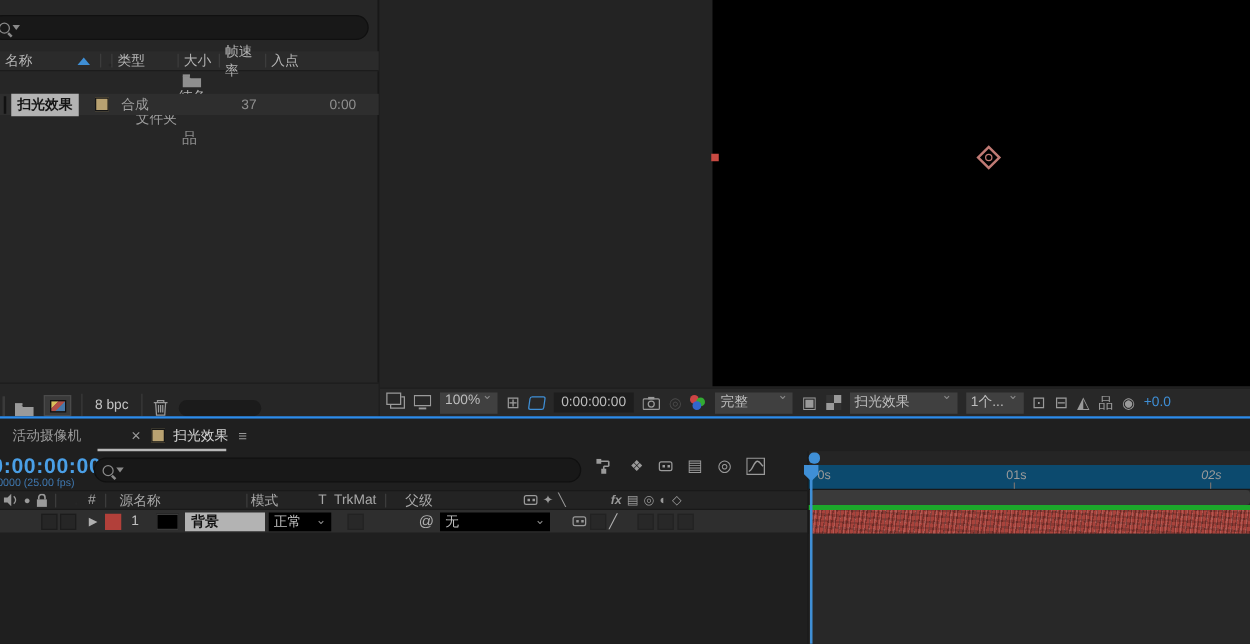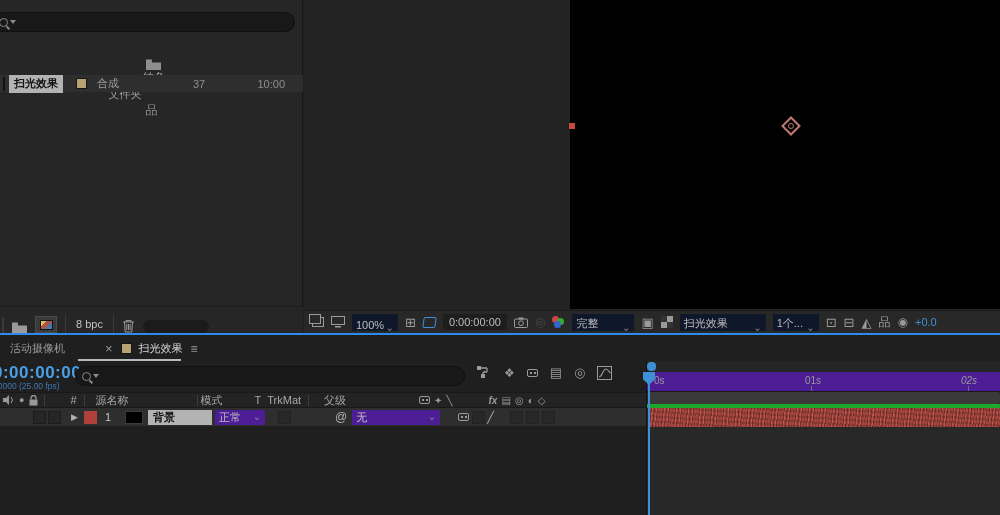--- a/index.html
+++ b/index.html
@@ -34,21 +34,21 @@
   .scrolltrack { width:66px; height:13px; background:#1b1b1b; border-radius:7px; }
   .footage-btn { width:22px; height:17px; background:#3a3a3a; border:1px solid #4a4a4a; display:flex; align-items:center; justify-content:center; }
 
   
   #comp { left:304px; top:0; width:696px; height:333px; background:#232323; }
   #viewport { left:570px; top:0; width:430px; height:309px; background:#000; }
   #layer-dot { left:569px; top:123px; width:6px; height:6px; background:#c94a42; }
   .anchor-d { left:784px; top:119px; width:14px; height:14px; border:2px solid #c07a74; transform:rotate(45deg); }
   .anchor-c { left:788px; top:123px; width:6px; height:6px; border:1.5px solid #c07a74; border-radius:50%; background:#000; }
   #comp-toolbar { left:304px; top:310px; width:696px; height:23px; background:#282828; border-top:1px solid #1d1d1d; display:flex; align-items:center; gap:7px; padding-left:8px; color:#9a9a9a; }
-  .dd { background:#0f172a; height:17px; display:flex; align-items:flex-end; justify-content:space-between; padding:0 4px; color:#bdbdbd; }
+  .dd { background:#404040; height:17px; display:flex; align-items:flex-start; justify-content:space-between; padding:0 4px; color:#bdbdbd; }
   .chev { font-size:10px; color:#8a8a8a; line-height:6px; }
   .winicon { width:12px; height:10px; border:1px solid #9a9a9a; position:relative; background:#282828; }
   .winicon:after { content:""; position:absolute; left:-4px; top:-4px; width:10px; height:8px; border:1px solid #9a9a9a; background:#282828; }
   .roi { width:13px; height:11px; border:1.5px solid #3f8fd6; border-radius:2px; transform:skewX(-8deg); }
   .rgb { position:relative; width:13px; height:12px; }
   .rgb i { position:absolute; width:7px; height:7px; border-radius:50%; }
   .rgb .r { background:#c44; left:0; top:0; } .rgb .g { background:#3a3; left:5px; top:2px; } .rgb .b { background:#36c; left:2px; top:5px; }
   .checker { width:12px; height:12px; background:conic-gradient(#9a9a9a 0 25%,#333 0 50%,#9a9a9a 0 75%,#333 0); }
   .tc-display { color:#bdbdbd; background:#1d1d1d; padding:2px 6px; }
 
@@ -65,28 +65,28 @@
   #tl-search { position:absolute; left:75px; top:5px; width:390px; }
   .tl-icons { position:absolute; left:477px; top:4px; display:flex; gap:12px; align-items:center; }
   #tl-header { left:0; top:57px; width:646px; height:16px; background:#232323; border-top:1px solid #191919; border-bottom:1px solid #191919; color:#a8a8a8; }
   #tl-header .cell { padding:0 3px; }
   .sw-icons { display:flex; gap:4px; align-items:center; font-size:10px; }
   #layer-row { left:0; top:73px; width:646px; height:18px; background:#2e2e2e; display:flex; align-items:center; }
   .togglebox { width:13px; height:13px; background:#262626; border:1px solid #1c1c1c; }
   .label-red { width:13px; height:13px; background:#b2403a; }
   .thumb { width:18px; height:13px; background:#000; border:1px solid #3a3a3a; }
   .lnamebox { background:#b3b3b3; color:#141414; font-weight:bold; height:15px; display:flex; align-items:center; padding:0 5px; width:64px; }
-  .mini-dd { background:#4c1d95; height:15px; display:flex; align-items:center; justify-content:space-between; padding:0 4px; color:#c0c0c0; }
+  .mini-dd { background:#000000; height:15px; display:flex; align-items:center; justify-content:space-between; padding:0 4px; color:#c0c0c0; }
   .cellbox { width:13px; height:13px; background:#282828; border:1px solid #222; }
 
   
   #trackarea { left:646px; top:26px; width:354px; height:154px; background:#282828; border-left:1px solid #141414; }
   #navstrip { left:0; top:0; width:354px; height:11px; background:#252525; }
   .navhandle { position:absolute; left:0px; top:1px; width:9px; height:9px; border-radius:4px; background:#3f8fd6; }
-  #ruler { left:0; top:11px; width:354px; height:20px; background:#4c1d95; border-bottom:1px solid #191919; color:#9a9a9a; font-size:10px; }
+  #ruler { left:0; top:11px; width:354px; height:20px; background:#0c4a6e; border-bottom:1px solid #191919; color:#9a9a9a; font-size:10px; }
   .rlabel { position:absolute; top:3px; }
   .rtick { position:absolute; top:14px; width:1px; height:5px; background:#707070; }
   #workarea { left:2px; top:31px; width:351px; height:12px; background:#3a3a3a; border-radius:3px; }
   #cacheline { left:0; top:43px; width:354px; height:4px; background:#1ca82b; }
   #layerbar { left:1px; top:47px; width:353px; height:19px; background:#a8433c;
      background-image:repeating-linear-gradient(97deg, rgba(0,0,0,.25) 0 1px, transparent 1px 3px),
                       repeating-linear-gradient(-84deg, rgba(255,255,255,.12) 0 1px, transparent 1px 4px),
                       repeating-linear-gradient(4deg, rgba(0,0,0,.15) 0 2px, transparent 2px 5px); }
   #track-lower { left:0; top:66px; width:354px; height:88px; background:#282828; }
   .playhead-line { position:absolute; left:1px; top:11px; width:2px; height:143px; background:#3f8fd6; }
@@ -99,20 +99,34 @@
 <body>
 
 <div id="project" class="abs">
 
   <div id="proj-search" class="abs searchbox">
     <span class="mag"></span>
     <span class="tiny-arrow"></span>
     <span></span>
   </div>
 
+  <div id="proj-header" class="abs row">
+    <span class="cell" style="width:62px;">名称</span>
+    <span class="sort-tri"></span>
+    <span class="sep" style="margin-left:8px;"></span>
+    <span class="cell"><span class="tag-shape"></span></span>
+    <span class="sep"></span>
+    <span class="cell" style="width:52px;">类型</span>
+    <span class="sep"></span>
+    <span class="cell" style="width:32px;">大小</span>
+    <span class="sep"></span>
+    <span class="cell" style="width:36px;">帧速率</span>
+    <span class="sep"></span>
+    <span class="cell">入点</span>
+  </div>
 
   <div class="prow abs" style="top:59px;flex-direction:column;">
     <span style="margin-left:3px;">
       <svg class="folder-svg" viewBox="0 0 15 11">
           <path d="M0 2 h5 l1.5 1.5 H15 V11 H0 Z" fill="#8f8f8f"></path>
           <rect x="0" y="0.5" width="6" height="2" fill="#8f8f8f"></rect>
         </svg>
     </span>
     <span style="margin-left:5px; color:#b5b5b5;">纯色</span>
     <span class="swatch" style="margin-left:48px; background:#e8d24b;"></span>
@@ -120,21 +134,21 @@
     <span style="width:95px;"></span>
     <span class="icon" style="font-size:12px; color:#8f8f8f;">品</span>
   </div>
 
   <div class="prow abs selbg" style="top:75px;">
     <span style="margin-left:3px;"><span class="compthumb"></span></span>
     <span class="namebox" style="margin-left:4px;">扫光效果</span>
     <span class="swatch" style="margin-left:13px; background:#b9a271;"></span>
     <span style="margin-left:10px; width:96px;">合成</span>
     <span style="width:24px; color:#8f8f8f;">37</span>
-    <span style="width:68px; text-align:right; color:#8f8f8f;">10:00</span>
+    <span style="width:68px; text-align:right; color:#8f8f8f;">0:00</span>
   </div>
 
   <div id="proj-footer" class="abs">
     <span style="width:2px; height:16px; background:#3a3a3a;"></span>
     <span>
       <svg class="folder-svg" viewBox="0 0 15 11">
           <path d="M0 2 h5 l1.5 1.5 H15 V11 H0 Z" fill="#9a9a9a"></path>
           <rect x="0" y="0.5" width="6" height="2" fill="#9a9a9a"></rect>
         </svg>
     </span>

